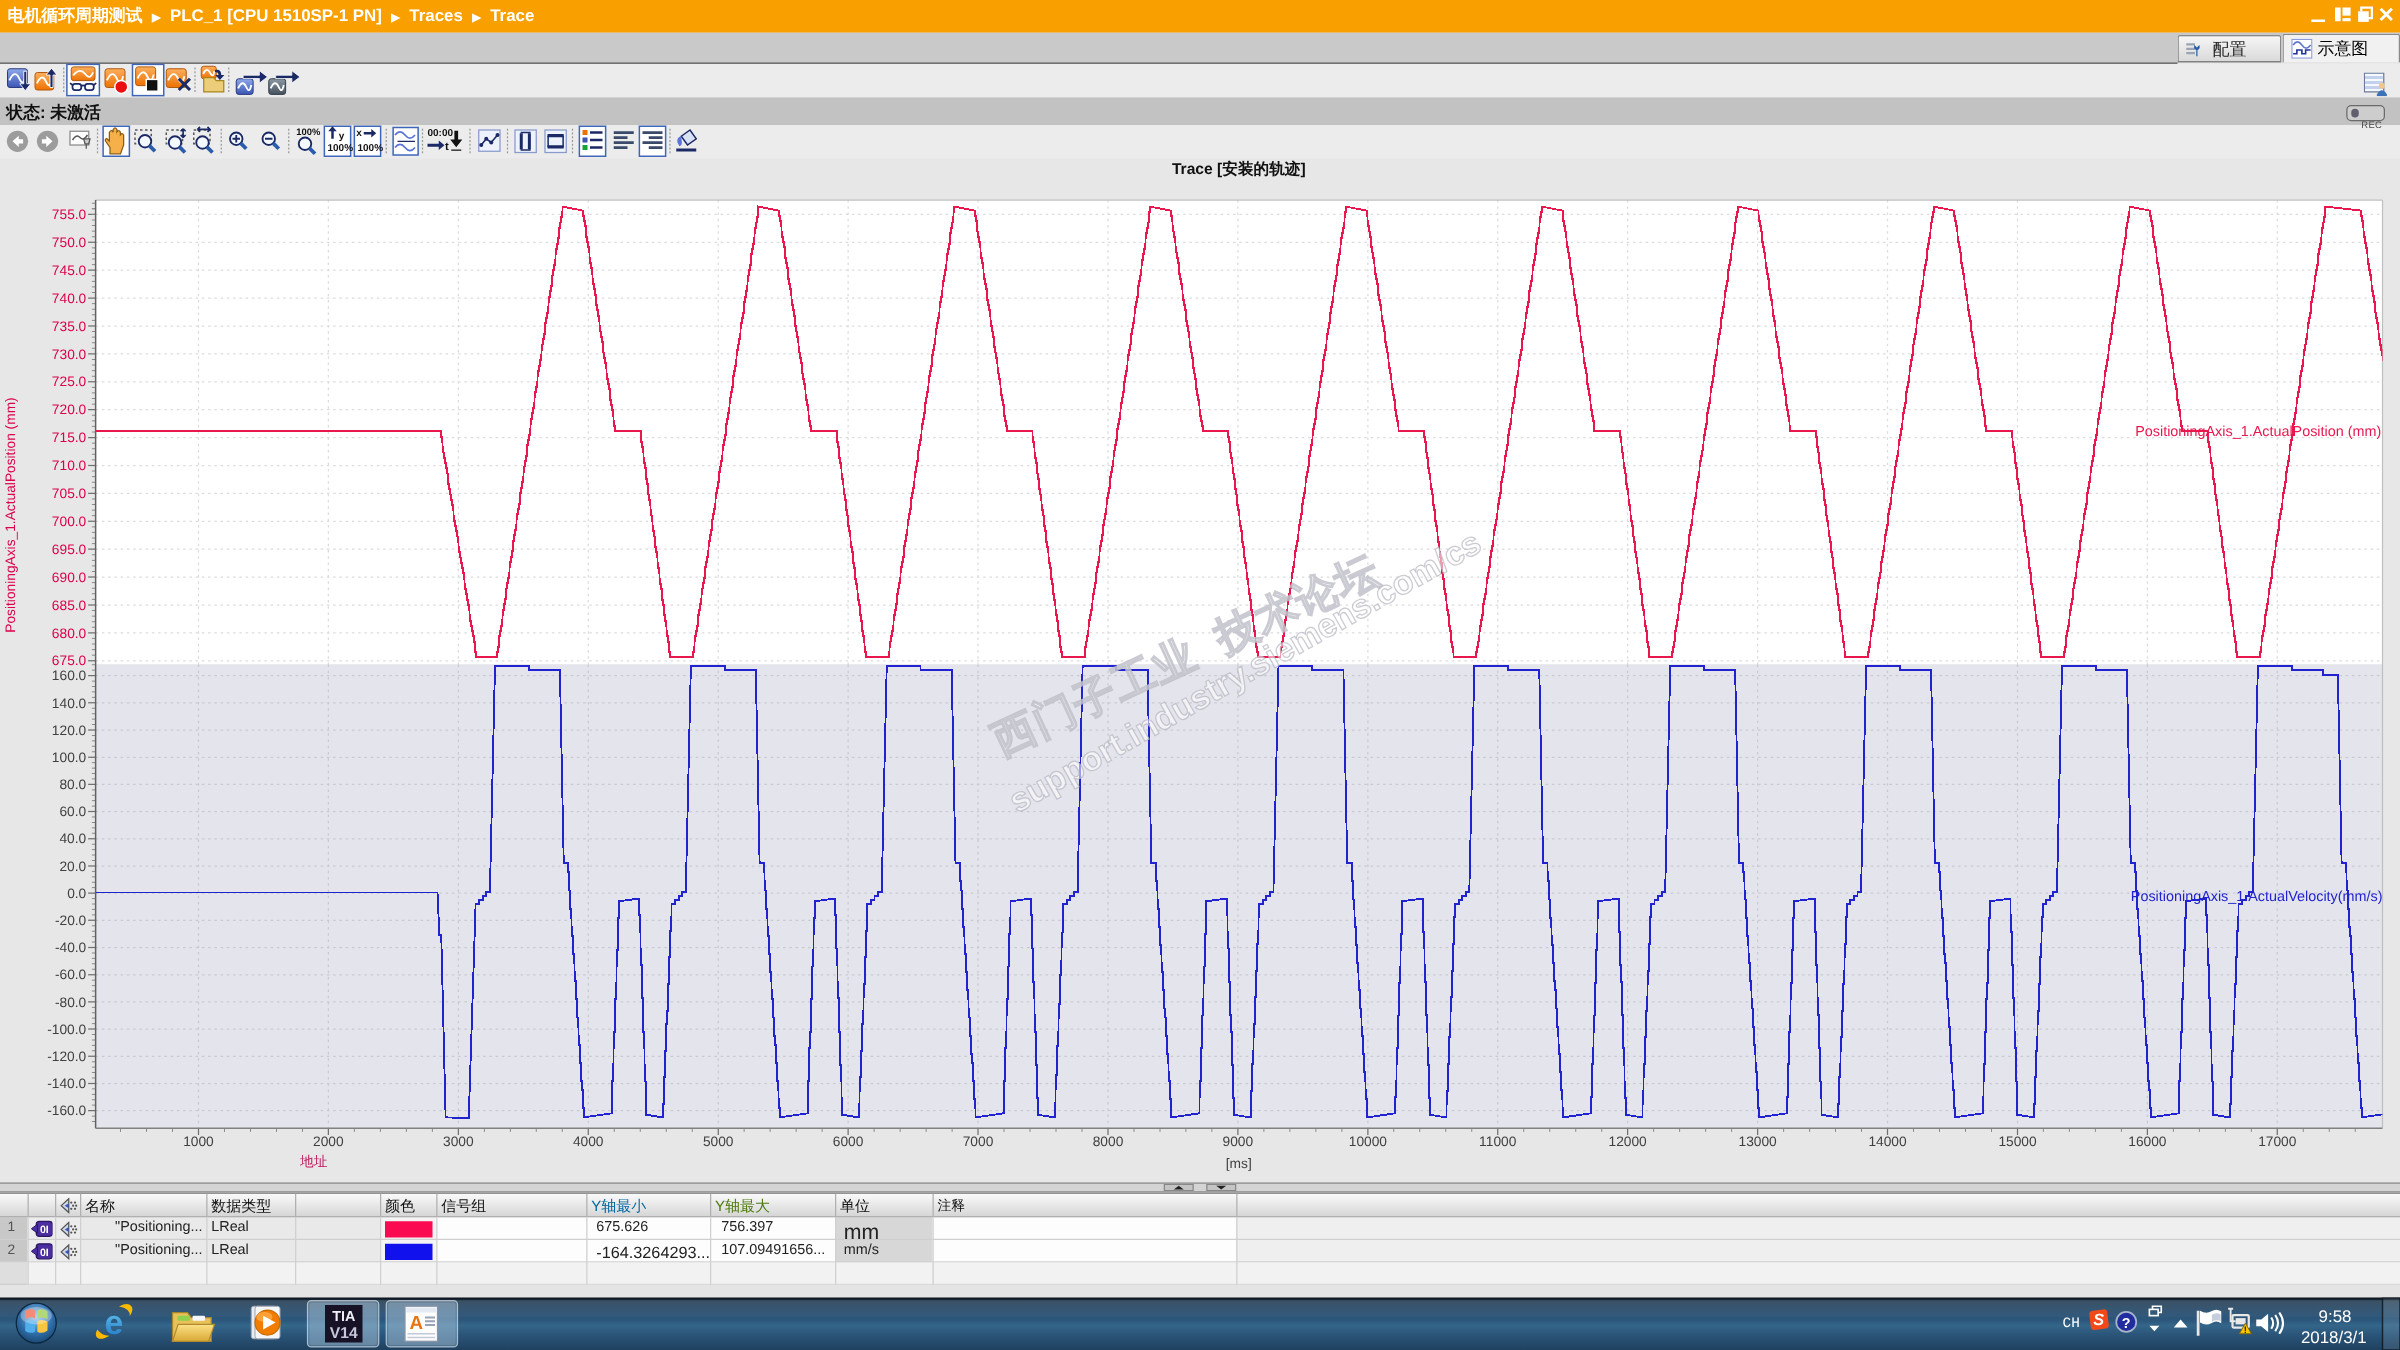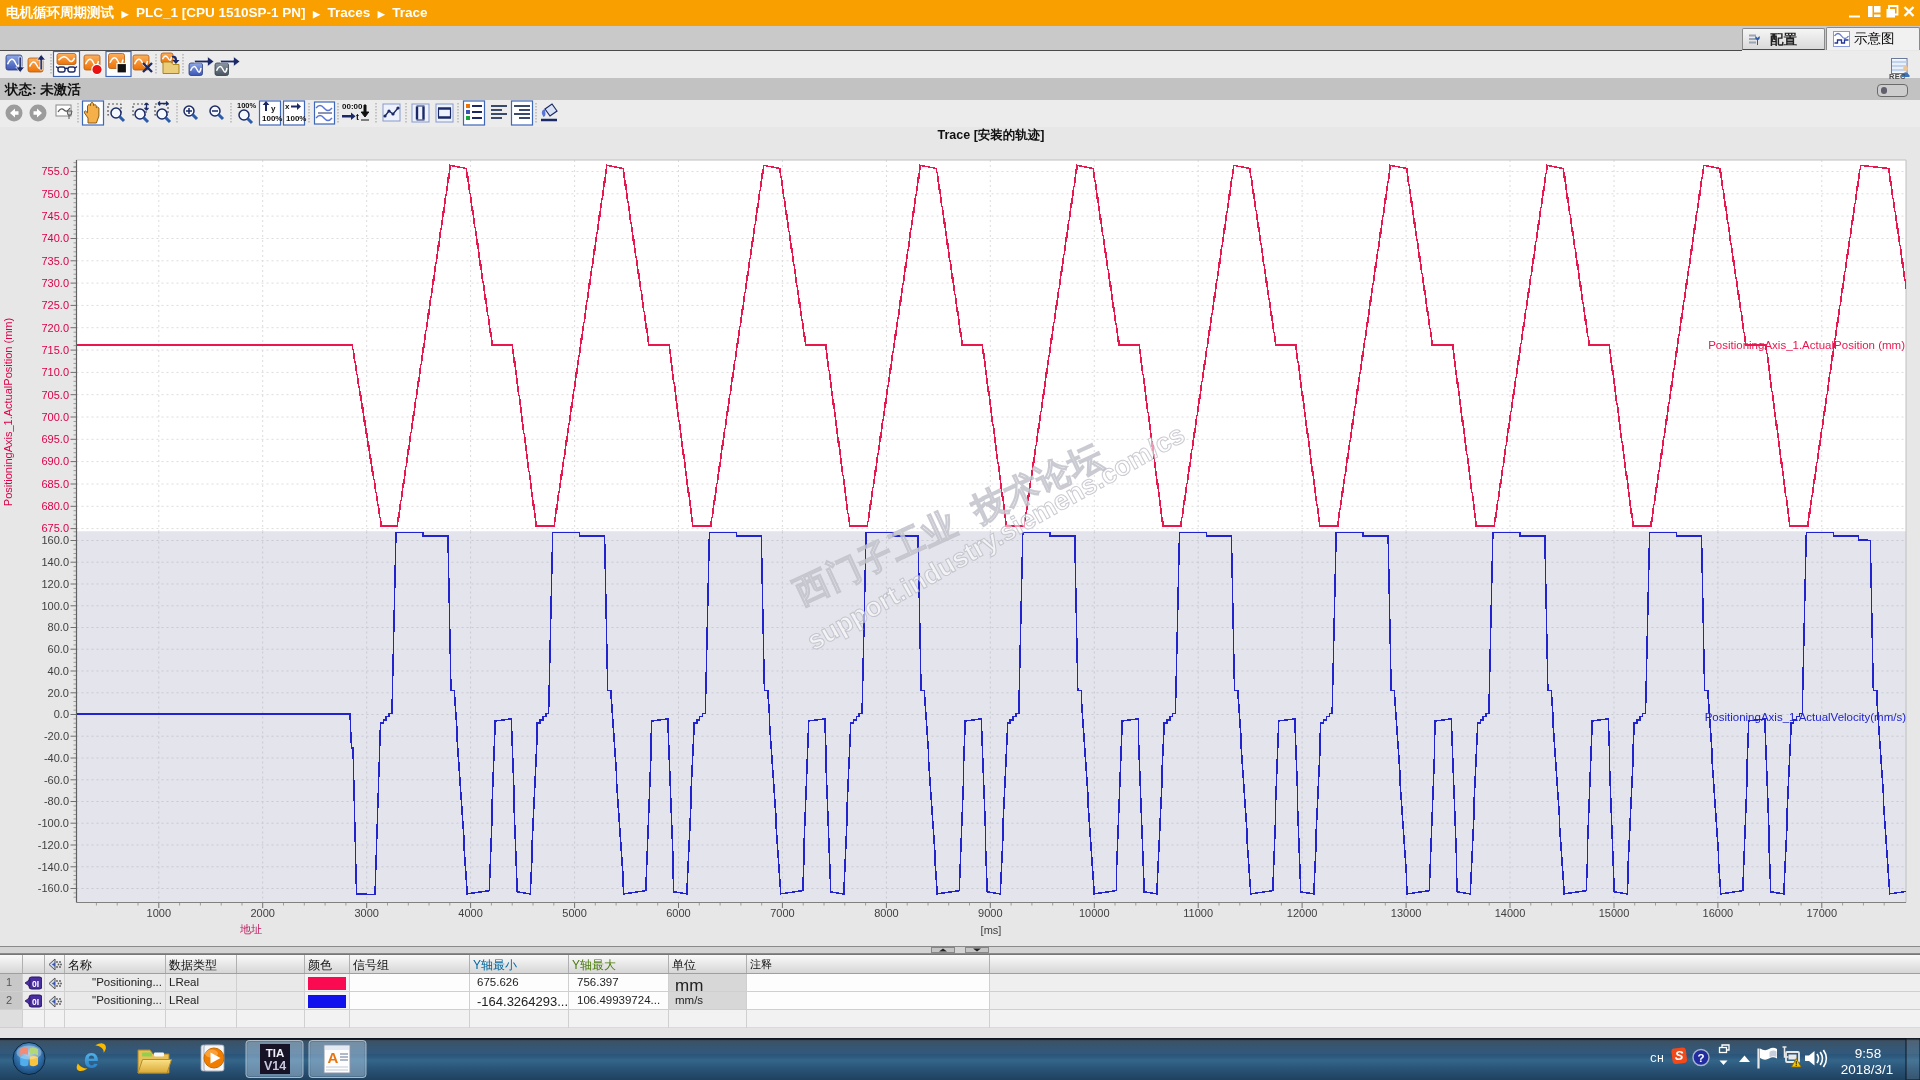--- a/index.html
+++ b/index.html
@@ -26,21 +26,21 @@
 </g>
   </svg>
 
 <div class="abs" style="left:0;top:26px;width:1920px;height:24px;background:#c9c9c9"></div>
 <div class="abs" style="left:0;top:49.5px;width:1742px;height:1.5px;background:#4a4a4a;z-index:3"></div>
 <div class="abs" style="left:1742px;top:28px;width:83px;height:22px;background:linear-gradient(#f6f6f6,#d9d9d9);border:1px solid #8a8a8a;border-bottom:1.5px solid #4a4a4a;border-radius:2px 2px 0 0;box-sizing:border-box;z-index:3"></div>
 <svg class="abs" style="left:1748px;top:32px;z-index:4" width="16" height="15" viewBox="0 0 16 15">
     <path d="M1 3.5 h7 M1 7 h7 M1 10.5 h7" stroke="#9aa4b4" stroke-width="1.8"></path>
     <path d="M9 13 l0 -5 q-2.5 -1 -1.5 -4 l2 2 2 -2 q1 3 -1.5 4 l0 5 z" fill="#2a5caa"></path>
   </svg>
-<div class="abs" style="left:1770px;top:31px;font-size:13.5px;font-weight:bold;color:#222;z-index:4">配置</div>
+<div class="abs" style="left:1770px;top:31px;font-size:13.5px;font-weight:normal;color:#222;z-index:4">配置</div>
 <div class="abs" style="left:1826px;top:27px;width:94px;height:23px;background:#f1f1f1;border:1px solid #8a8a8a;border-bottom:none;border-radius:2px 2px 0 0;box-sizing:border-box;z-index:3"></div>
 <svg class="abs" style="left:1833px;top:31px;z-index:4" width="17" height="16" viewBox="0 0 17 16">
     <rect x="0.5" y="0.5" width="16" height="15" fill="#fff" stroke="#8899dd"></rect>
     <path d="M1.5 5 q3.5 -5 7 0 t7 0" fill="none" stroke="#6677cc" stroke-width="1.3"></path>
     <path d="M1.5 12 h3 v-3 h4 v3 h3 v-3 h4" fill="none" stroke="#223399" stroke-width="1.3"></path>
   </svg>
 <div class="abs" style="left:1854px;top:30px;font-size:13.5px;font-weight:normal;color:#000;z-index:4">示意图</div>
 
 <div class="abs" style="left:0;top:51px;width:1920px;height:27px;background:#ececec"></div>
 <svg class="abs" style="left:0;top:50px;z-index:3" width="620" height="28" viewBox="0 0 620 28">
@@ -100,21 +100,21 @@
     <rect x="0.5" y="0.5" width="15.5" height="15" fill="#f6faff" stroke="#6a7a9a"></rect>
     <path d="M1 4 h14.5 M1 8 h14.5 M1 12 h14.5" stroke="#c2d2ec" stroke-width="2.4"></path>
     <circle cx="14.5" cy="10.5" r="2.4" fill="#f2c48e"></circle>
     <path d="M10.5 17.5 q4 -6.5 8 0 l0 1.5 -8 0 z" fill="#3c72b8"></path>
   </svg>
 
 <div class="abs" style="left:0;top:78px;width:1920px;height:22px;background:#c2c2c2"></div>
 <div class="abs" style="left:5px;top:81px;font-size:13.5px;font-weight:bold;color:#111;z-index:3">状态: 未激活</div>
 <div class="abs" style="left:1877px;top:84px;width:31px;height:13px;border:1.5px solid #6a6a6a;border-radius:4px;background:#cdcdcd;box-sizing:border-box;z-index:3"></div>
 <div class="abs" style="left:1880.5px;top:87px;width:6.5px;height:6.5px;border-radius:50%;background:#5f5f6e;z-index:4"></div>
-<div class="abs" style="left:1889px;top:72px;font-size:7.5px;font-weight:bold;color:#4a4a4a;z-index:4;letter-spacing:0.3px">REC</div>
+<div class="abs" style="left:1889px;top:95px;font-size:7.5px;font-weight:normal;color:#4a4a4a;z-index:4;letter-spacing:0.3px">REC</div>
 
 <div class="abs" style="left:0;top:100px;width:1920px;height:26.5px;background:#ececec"></div>
 <svg class="abs" style="left:0;top:99px;z-index:3" width="620" height="28" viewBox="0 0 620 28">
 <circle cx="14" cy="14" r="8.5" fill="#9c9c9c"></circle>
     <path transform="rotate(0 14 14)" d="M10 14 l5 -4.5 v2.8 h3.5 v3.4 h-3.5 v2.8 z" fill="#fff"></path>
 <circle cx="38" cy="14" r="8.5" fill="#9c9c9c"></circle>
     <path transform="rotate(180 38 14)" d="M34 14 l5 -4.5 v2.8 h3.5 v3.4 h-3.5 v2.8 z" fill="#fff"></path>
 <rect x="56" y="6" width="15" height="11" fill="#fdfdfd" stroke="#8a8a8a"></rect>
     <path d="M58 13 q3 -5 6 -2 t6 -2" fill="none" stroke="#555" stroke-width="1.2"></path>
     <path d="M67 12 h5 l-1 4 h-3 z M69 16 v4" fill="#ccc" stroke="#555" stroke-width="1"></path>
@@ -719,21 +719,21 @@
       <circle cx="11" cy="9" r="0.9"></circle>
       <circle cx="14" cy="4" r="0.9"></circle>
       <circle cx="15" cy="6.5" r="0.9"></circle>
       <circle cx="14" cy="9" r="0.9"></circle>
     </g>
   </svg>
 <div class="abs" style="left:64px;top:994px;width:98px;font-size:11.5px;color:#222;text-align:right">"Positioning...</div>
 <div class="abs" style="left:169px;top:994px;font-size:11.5px;color:#222">LReal</div>
 <div class="abs" style="left:308px;top:994.5px;width:38px;height:13px;background:#1111ee"></div>
 <div class="abs" style="left:477px;top:994px;font-size:13px;color:#222">-164.3264293...</div>
-<div class="abs" style="left:577px;top:994px;font-size:11.5px;color:#222">106.49939724...</div>
+<div class="abs" style="left:577px;top:994px;font-size:11.5px;color:#222">107.09491656...</div>
 <div class="abs" style="left:675px;top:994px;font-size:11.5px;color:#222">mm/s</div>
 <div class="abs" style="left:0;top:1010px;width:22px;height:18px;background:#dedede;border-bottom:1px solid #cfcfcf;box-sizing:border-box"></div>
 <div class="abs" style="left:22px;top:1010px;width:22px;height:18px;background:#f2f2f2;border-bottom:1px solid #dadada;box-sizing:border-box"></div>
 <div class="abs" style="left:44px;top:1010px;width:20px;height:18px;background:#f2f2f2;border-bottom:1px solid #dadada;box-sizing:border-box"></div>
 <div class="abs" style="left:64px;top:1010px;width:101px;height:18px;background:#f2f2f2;border-bottom:1px solid #dadada;box-sizing:border-box"></div>
 <div class="abs" style="left:165px;top:1010px;width:71px;height:18px;background:#f2f2f2;border-bottom:1px solid #dadada;box-sizing:border-box"></div>
 <div class="abs" style="left:236px;top:1010px;width:68px;height:18px;background:#f2f2f2;border-bottom:1px solid #dadada;box-sizing:border-box"></div>
 <div class="abs" style="left:304px;top:1010px;width:45px;height:18px;background:#f2f2f2;border-bottom:1px solid #dadada;box-sizing:border-box"></div>
 <div class="abs" style="left:349px;top:1010px;width:120px;height:18px;background:#f2f2f2;border-bottom:1px solid #dadada;box-sizing:border-box"></div>
 <div class="abs" style="left:469px;top:1010px;width:99px;height:18px;background:#f2f2f2;border-bottom:1px solid #dadada;box-sizing:border-box"></div>

